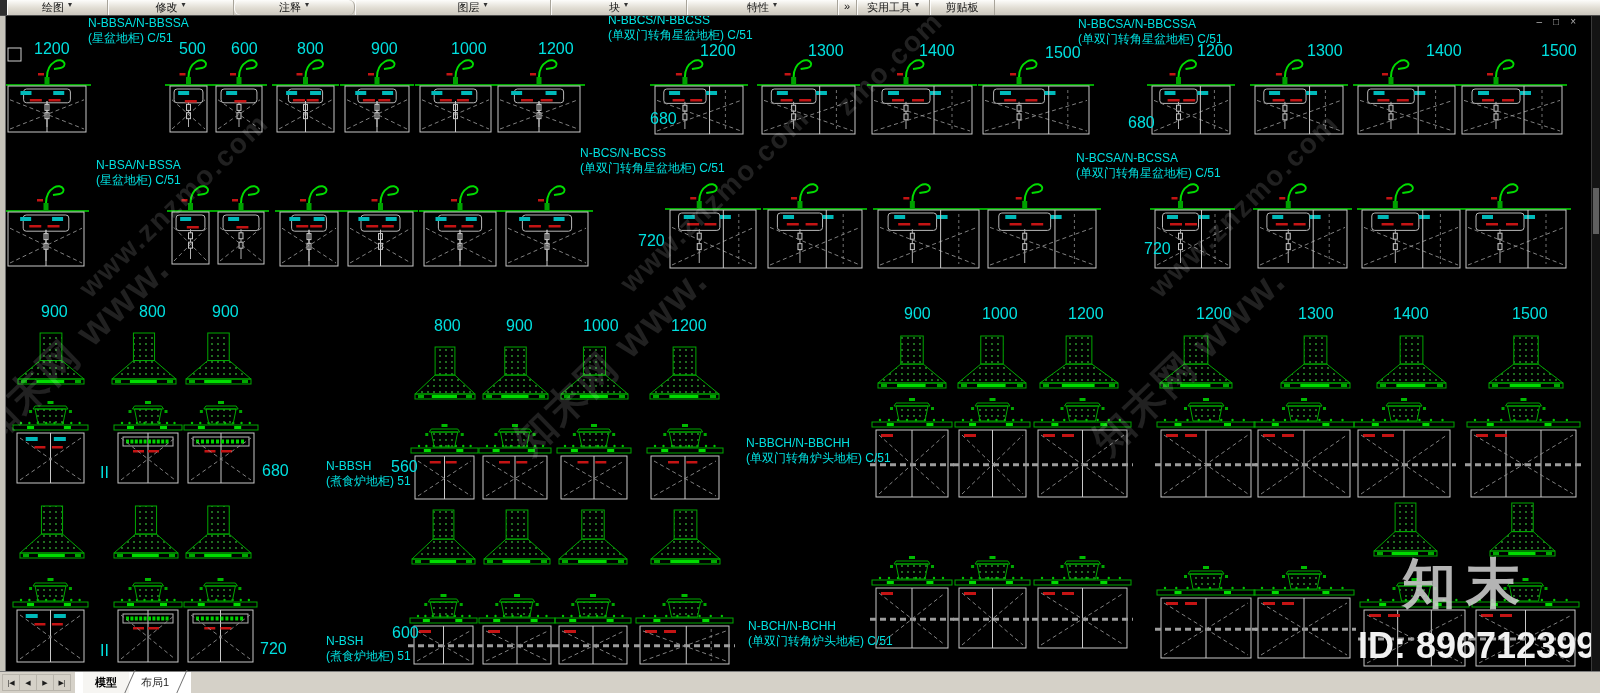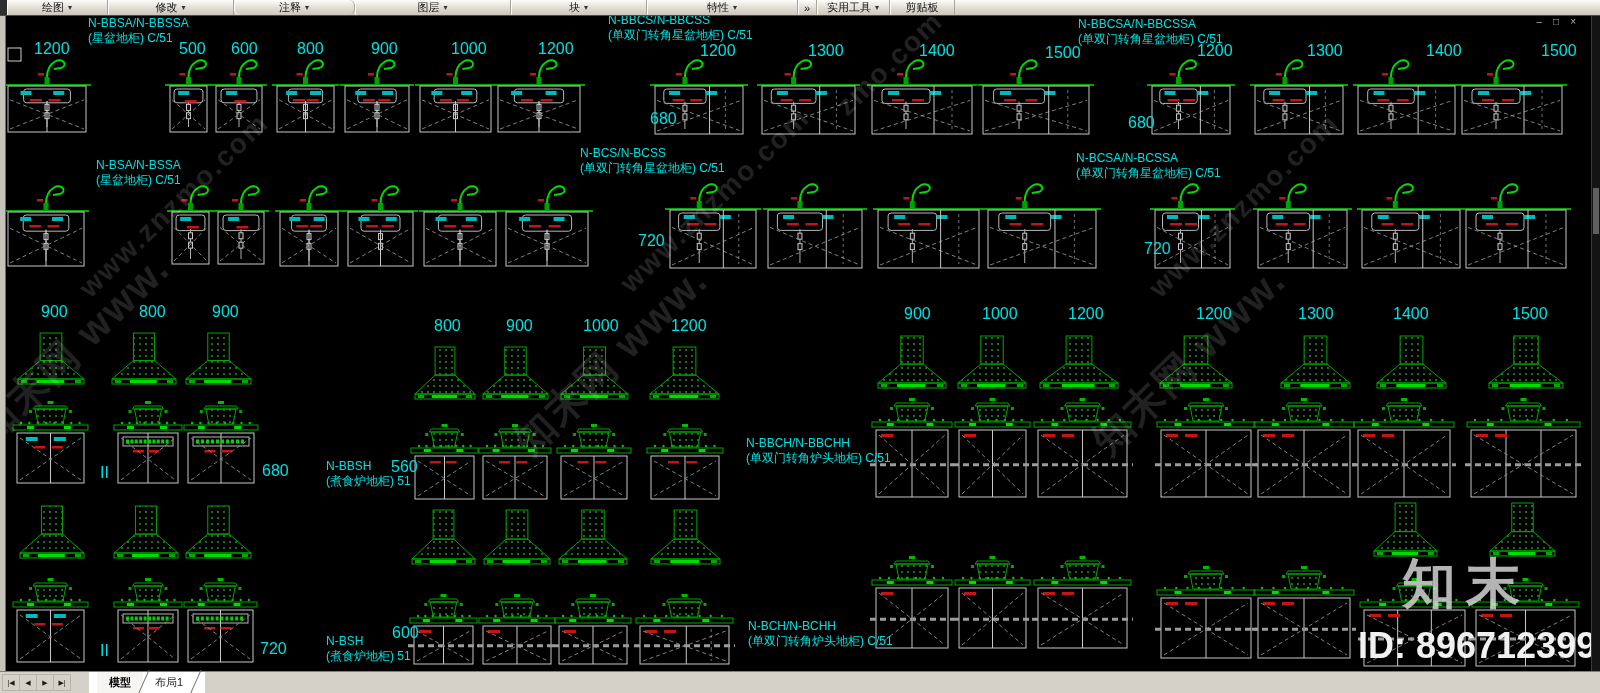--- a/index.html
+++ b/index.html
@@ -4,21 +4,21 @@
 <style>
   html,body{margin:0;padding:0;background:#000;}
   body{width:1600px;height:693px;overflow:hidden;font-family:"Liberation Sans","DejaVu Sans",sans-serif;}
   #root{position:relative;width:1600px;height:693px;background:#000;}
 
   
   .menubar{position:absolute;top:0;left:0;width:1600px;height:15px;z-index:10;
     background:linear-gradient(#fdfdfb,#e0dcd2 55%,#cbc7be);border-bottom:1px solid #4c4c4c;
     display:flex;align-items:stretch;font-size:11px;color:#141414;}
   .app-corner{width:7px;background:#2e2e2e;}
-  .menu-item{display:flex;align-items:center;justify-content:center;gap:4px;
+  .menu-item{display:flex;align-items:flex-start;justify-content:center;gap:4px;
     border-right:1px solid #a8a49a;box-shadow:inset 1px 0 0 rgba(255,255,255,.85);cursor:default;white-space:nowrap;}
   .menu-item .arr{font-size:8px;color:#333;}
 
   
   .canvas{position:absolute;top:16px;left:0;width:1600px;height:656px;background:#000;z-index:1;}
   #cad{position:absolute;top:0;left:0;z-index:2;}
   .left-strip{position:absolute;top:16px;left:0;width:5px;height:656px;background:#c6c3ba;border-right:1px solid #6e6e6e;z-index:6;}
   .right-scroll{position:absolute;top:16px;right:0;width:8px;height:656px;background:#141414;border-left:1px solid #3a3a3a;z-index:6;}
   .right-scroll .thumb{position:absolute;left:1px;width:6px;top:172px;height:46px;background:#5f5f5f;}
   .winctl{position:absolute;top:17px;right:24px;display:flex;gap:11px;z-index:7;color:#b2b2b2;font-size:10px;line-height:10px;}
@@ -35,21 +35,21 @@
   .logo{position:absolute;font-weight:bold;color:rgba(212,212,212,.85);z-index:5;letter-spacing:10px;line-height:1;}
   .idlabel{position:absolute;font-weight:bold;color:#f1f1f1;z-index:5;line-height:1;letter-spacing:0;}
 
   
   .statusbar{position:absolute;bottom:0;left:0;width:1600px;height:21px;background:#d5d1c8;border-top:1px solid #7e7e7e;
     display:flex;align-items:center;z-index:10;font-size:11px;}
   .navs{display:flex;margin-left:2px;}
   .nav-btn{width:16px;height:15px;display:flex;align-items:center;justify-content:center;font-size:7px;color:#1c1c1c;
     background:#d5d1c8;border:1px solid #b9b5ac;border-right:none;cursor:default;}
   .nav-btn:last-child{border-right:1px solid #b9b5ac;}
-  .tabs-strip{display:flex;align-items:stretch;height:100%;background:#fff;margin-left:18px;padding:0 10px 0 8px;justify-content:space-between;}
+  .tabs-strip{display:flex;align-items:stretch;height:100%;background:#fff;margin-left:4px;padding:0 10px 0 8px;justify-content:space-between;}
   .tab{display:flex;align-items:center;padding:0 12px;position:relative;color:#222;cursor:default;}
   .tab.active{font-weight:bold;color:#000;background:#f6f5f2;}
   .tab::after{content:"";position:absolute;right:0;top:-2px;height:140%;width:1px;background:#6f6f6f;transform:skewX(-24deg);}
 </style>
 </head>
 <body>
 
 <div id="root">
   <div class="menubar">
     <div class="app-corner"></div>
@@ -58,21 +58,21 @@
         <span class="arr">▾</span>
       </div>
       <div class="menu-item" style="width: 125px;">
         <span>修改</span>
         <span class="arr">▾</span>
       </div>
       <div class="menu-item" style="width: 120px; border-radius: 6px;">
         <span>注释</span>
         <span class="arr">▾</span>
       </div>
-      <div class="menu-item" style="width: 155px;">
+      <div class="menu-item" style="width: 155px; padding-left: 40px;">
         <span>图层</span>
         <span class="arr">▾</span>
       </div>
       <div class="menu-item" style="width: 135px;">
         <span>块</span>
         <span class="arr">▾</span>
       </div>
       <div class="menu-item" style="width: 150px;">
         <span>特性</span>
         <span class="arr">▾</span>

